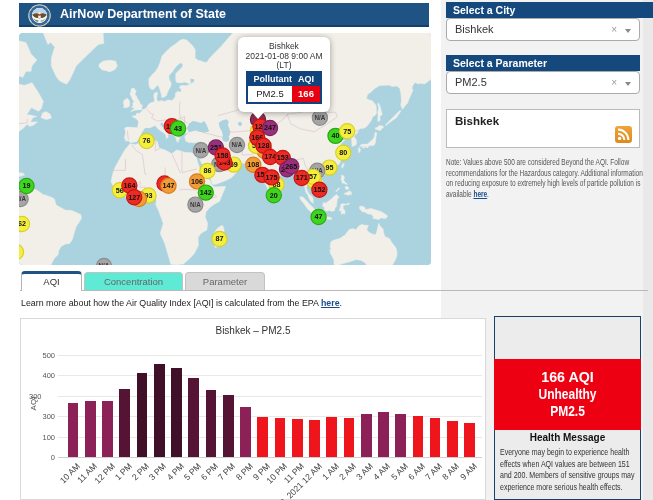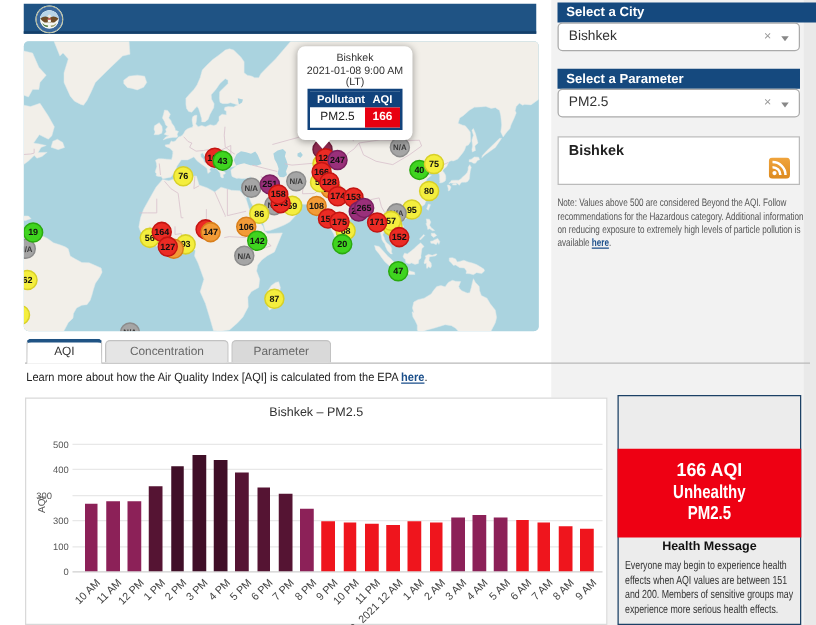--- a/index.html
+++ b/index.html
@@ -16,20 +16,21 @@
     <circle cx="12" cy="12" r="9.2" fill="none" stroke="#39679b" stroke-width="3"></circle>
     <circle cx="12" cy="12" r="7.7" fill="#f4f6f3"></circle>
     <path d="M4.3 12 A7.7 7.7 0 0 1 19.7 12 Z" fill="#b8d4e8"></path>
     <path d="M4.4 11.2 Q8 8.6 10.7 10.2 Q12 8.6 13.3 10.2 Q16 8.6 19.6 11.2 Q16.5 15.6 13.6 14.4 Q12 15.6 10.4 14.4 Q7.5 15.6 4.4 11.2 Z" fill="#6d4c28"></path>
     <circle cx="12" cy="9.4" r="1.4" fill="#ece7dc"></circle>
     <rect x="10.7" y="11.2" width="2.6" height="3.6" rx="0.9" fill="#f5f5f5"></rect>
     <rect x="10.7" y="11.2" width="2.6" height="1.1" fill="#c23b3b"></rect>
     <path d="M6 15 q2.2 2.4 5 2.2 l-0.4 1.2 q-3.3 -0.2 -4.6 -3.4Z" fill="#50793c"></path>
     <path d="M18 15 q-2.2 2.4 -5 2.2 l0.4 1.2 q3.3 -0.2 4.6 -3.4Z" fill="#9a9d6d"></path>
   </svg>
+  <span class="abs" style="left:41px;top:0;line-height:23px;color:#fff;font-size:12.5px;font-weight:bold">AirNow Department of State</span>
 </div>
 
 <div class="abs" style="left:19px;top:33px;width:412px;height:232px;border-radius:4px;overflow:hidden;background:#aad3df">
 <svg width="412" height="232" viewBox="0 0 412 232" style="position:absolute;left:0;top:0">
 <rect x="0" y="0" width="412" height="232" fill="#aad3df"></rect>
 <g fill="#f2efe9" stroke="#dce8ea" stroke-width="0.4">
 <path d="M23.8 -0.8 L28.9 11.8 L31.4 9.4 L35.6 14.1 L32.2 25.1 L32.2 33.0 L33.9 36.8 L37.2 43.9 L40.6 47.9 L45.6 50.5 L47.8 51.2 L50.6 47.3 L54.0 40.4 L57.3 33.0 L67.4 23.0 L79.1 11.8 L85.0 10.4 L84.2 -0.8 Z"></path>
 <path d="M-3.0 7.0 L7.1 9.4 L12.1 20.8 L18.0 27.1 L13.0 33.0 L12.1 38.6 L7.1 38.6 L3.8 44.6 L-3.0 42.1 Z"></path>
 <path d="M-3.0 50.5 L5.4 52.2 L13.0 49.6 L19.7 59.8 L24.5 68.4 L22.5 75.6 L19.7 78.4 L12.5 74.8 L9.6 78.9 L7.9 81.4 L12.5 82.1 L18.0 83.4 L13.8 85.0 L11.6 89.0 L18.8 88.8 L14.6 92.2 L10.5 93.6 L8.4 91.3 L3.8 95.8 L-3.0 100.8 Z"></path>
 <path d="M21.8 84.8 L27.5 86.7 L32.6 85.0 L31.2 80.9 L26.9 78.4 L23.3 79.9 Z"></path>
@@ -216,21 +217,21 @@
      <div class="abs" style="left:0;top:0;width:72px;height:13px;background:#11437c"></div>
      <div class="abs" style="left:0;top:0;width:44px;height:13px;color:#fff;font-weight:bold;font-size:9px;text-align:right;line-height:13px">Pollutant</div>
      <div class="abs" style="left:44px;top:0;width:28px;height:13px;color:#fff;font-weight:bold;font-size:9px;text-align:center;line-height:13px">AQI</div>
      <div class="abs" style="left:0;top:13px;width:44px;height:16px;background:#fff;font-size:9.5px;color:#222;text-align:center;line-height:16px">PM2.5</div>
      <div class="abs" style="left:44px;top:13px;width:28px;height:16px;background:#e80011;font-size:9.5px;color:#fff;font-weight:bold;text-align:center;line-height:16px">166</div>
   </div>
 </div>
 
 <div class="abs" style="left:20px;top:290px;width:628px;height:1px;background:#b9b9b9"></div>
 <div class="abs" style="left:21px;top:271px;width:61px;height:20px;background:#fff;border:1px solid #b3b3b3;border-top:3px solid #1f5384;border-bottom:none;border-radius:4px 4px 0 0;font-size:9.5px;color:#333;text-align:center;line-height:16px;z-index:2">AQI</div>
-<div class="abs" style="left:84px;top:272px;width:99px;height:18px;background:#e5e5e5;border:1px solid #c2c2c2;border-bottom:none;border-radius:4px 4px 0 0;font-size:9.5px;color:#666;text-align:center;line-height:17px">Concentration</div>
+<div class="abs" style="left:84px;top:272px;width:99px;height:18px;background:#5eead4;border:1px solid #c2c2c2;border-bottom:none;border-radius:4px 4px 0 0;font-size:9.5px;color:#666;text-align:center;line-height:17px">Concentration</div>
 <div class="abs" style="left:185px;top:272px;width:80px;height:18px;background:#d9d9d9;border:1px solid #c2c2c2;border-bottom:none;border-radius:4px 4px 0 0;font-size:9.5px;color:#666;text-align:center;line-height:17px">Parameter</div>
 
 <div class="abs" style="left:21px;top:297px;font-size:9.5px;color:#222;transform:scaleX(0.93);transform-origin:0 0;white-space:nowrap">Learn more about how the Air Quality Index [AQI] is calculated from the EPA <a style="color:#1a4e8a;text-decoration:underline;font-weight:bold">here</a>.</div>
 
 <div class="abs" style="left:20px;top:318px;width:466px;height:182px;background:#fff;border:1px solid #d9d9d9">
   <div class="abs" style="left:0;top:6px;width:464px;text-align:center;font-size:10px;color:#333">Bishkek – PM2.5</div>
   <div class="abs" style="left:6px;top:80px;font-size:8px;color:#555;transform:rotate(-90deg);transform-origin:center">AQI</div>
 <div style="position:absolute;left:37px;top:138.0px;width:424px;height:1px;background:#cfcfcf"></div>
 <div style="position:absolute;left:8px;top:134.0px;width:26px;text-align:right;font-size:7.5px;color:#555">0</div>
 <div style="position:absolute;left:37px;top:117.6px;width:424px;height:1px;background:#e8e8e8"></div>

